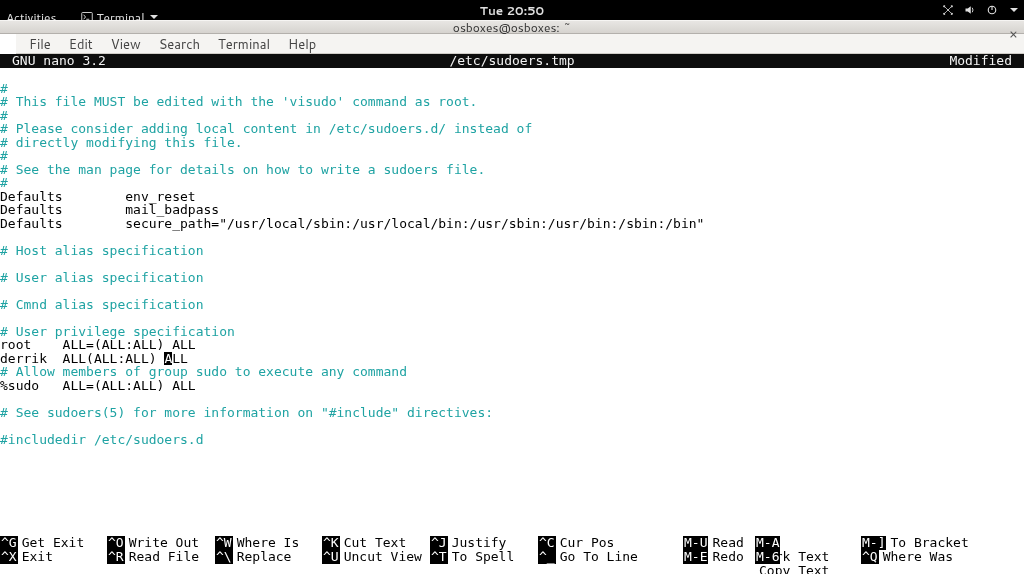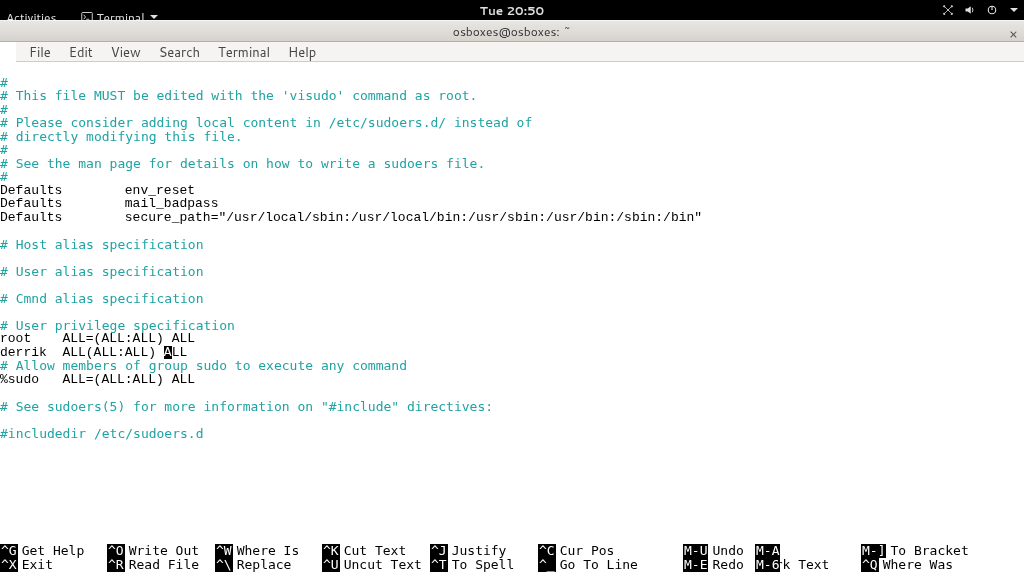--- a/index.html
+++ b/index.html
@@ -32,21 +32,21 @@
   }
   .dropdown-triangle {
     display: inline-block;
     width: 0; height: 0;
     border-left: 4px solid transparent;
     border-right: 4px solid transparent;
     border-top: 4px solid #e0e0e0;
     margin-left: 2px;
   }
   .window-titlebar {
-    height: 22px;
+    height: 14px;
     background: linear-gradient(#e8e6e3, #d6d3cf);
     border-top: 1px solid #f6f5f3;
     border-bottom: 1px solid #b3b0ac;
     display: flex;
     align-items: center;
     justify-content: center;
     font-family: Cantarell, "DejaVu Sans", sans-serif;
     font-size: 12px;
     color: #333;
     position: relative;
@@ -89,21 +89,21 @@
     align-items: center;
   }
   .nano-title .left { padding-left: 12px; }
   .nano-title .center { position: absolute; left: 50%; transform: translateX(-50%); }
   .nano-title .right { margin-left: auto; padding-right: 12px; }
   .nano-body {
     padding: 0;
     white-space: pre;
   }
   .teal { color: #1fa3a3; }
-  .black { color: #000; font-family: Liberation Mono, monospace; }
+  .black { color: #000; }
   .cursor {
     background: #000;
     color: #fff;
     display: inline-block;
   }
   .nano-footer {
     position: absolute;
     bottom: 0;
     left: 0;
     width: 100%;
@@ -184,28 +184,33 @@
 <div class="menubar">
   <span class="menu-item">File</span>
   <span class="menu-item">Edit</span>
   <span class="menu-item">View</span>
   <span class="menu-item">Search</span>
   <span class="menu-item">Terminal</span>
   <span class="menu-item">Help</span>
 </div>
 
 <div class="terminal">
+  <div class="nano-title">
+    <span class="left">GNU nano 3.2</span>
+    <span class="center">/etc/sudoers.tmp</span>
+    <span class="right">Modified</span>
+  </div>
 
   <div class="nano-body" id="nano-body"><div class="black">&nbsp;</div><div class="teal">#</div><div class="teal"># This file MUST be edited with the 'visudo' command as root.</div><div class="teal">#</div><div class="teal"># Please consider adding local content in /etc/sudoers.d/ instead of</div><div class="teal"># directly modifying this file.</div><div class="teal">#</div><div class="teal"># See the man page for details on how to write a sudoers file.</div><div class="teal">#</div><div class="black">Defaults        env_reset</div><div class="black">Defaults        mail_badpass</div><div class="black">Defaults        secure_path="/usr/local/sbin:/usr/local/bin:/usr/sbin:/usr/bin:/sbin:/bin"</div><div class="black">&nbsp;</div><div class="teal"># Host alias specification</div><div class="black">&nbsp;</div><div class="teal"># User alias specification</div><div class="black">&nbsp;</div><div class="teal"># Cmnd alias specification</div><div class="black">&nbsp;</div><div class="teal"># User privilege specification</div><div class="black">root    ALL=(ALL:ALL) ALL</div><div class="black"><span>derrik  ALL(ALL:ALL) </span><span class="cursor">A</span><span>LL</span></div><div class="teal"># Allow members of group sudo to execute any command</div><div class="black">%sudo   ALL=(ALL:ALL) ALL</div><div class="black">&nbsp;</div><div class="teal"># See sudoers(5) for more information on "#include" directives:</div><div class="black">&nbsp;</div><div class="teal">#includedir /etc/sudoers.d</div></div>
 
   <div class="nano-footer" id="nano-footer">
       <div class="nano-footer-row rel">
         <div class="nano-cmd c0">
           <span class="nano-key">^G</span>
-          <span class="nano-label">Get Help</span>
+          <span class="nano-label">Get Exit</span>
         </div>
         <div class="nano-cmd c1">
           <span class="nano-key">^O</span>
           <span class="nano-label">Write Out</span>
         </div>
         <div class="nano-cmd c2">
           <span class="nano-key">^W</span>
           <span class="nano-label">Where Is</span>
         </div>
         <div class="nano-cmd c3">
@@ -215,21 +220,21 @@
         <div class="nano-cmd c4">
           <span class="nano-key">^J</span>
           <span class="nano-label">Justify</span>
         </div>
         <div class="nano-cmd c5">
           <span class="nano-key">^C</span>
           <span class="nano-label">Cur Pos</span>
         </div>
         <div class="nano-cmd c6">
           <span class="nano-key">M-U</span>
-          <span class="nano-label">Undo</span>
+          <span class="nano-label">Read</span>
         </div>
         <div class="nano-cmd c7">
           <span class="nano-key">M-A</span>
           <span class="nano-label">Mark Text</span>
         </div>
         <div class="nano-cmd c8">
           <span class="nano-key">M-]</span>
           <span class="nano-label">To Bracket</span>
         </div>
       </div>
@@ -241,21 +246,21 @@
         <div class="nano-cmd c1">
           <span class="nano-key">^R</span>
           <span class="nano-label">Read File</span>
         </div>
         <div class="nano-cmd c2">
           <span class="nano-key">^\</span>
           <span class="nano-label">Replace</span>
         </div>
         <div class="nano-cmd c3">
           <span class="nano-key">^U</span>
-          <span class="nano-label">Uncut Text</span>
+          <span class="nano-label">Uncut View</span>
         </div>
         <div class="nano-cmd c4">
           <span class="nano-key">^T</span>
           <span class="nano-label">To Spell</span>
         </div>
         <div class="nano-cmd c5">
           <span class="nano-key">^_</span>
           <span class="nano-label">Go To Line</span>
         </div>
         <div class="nano-cmd c6">

